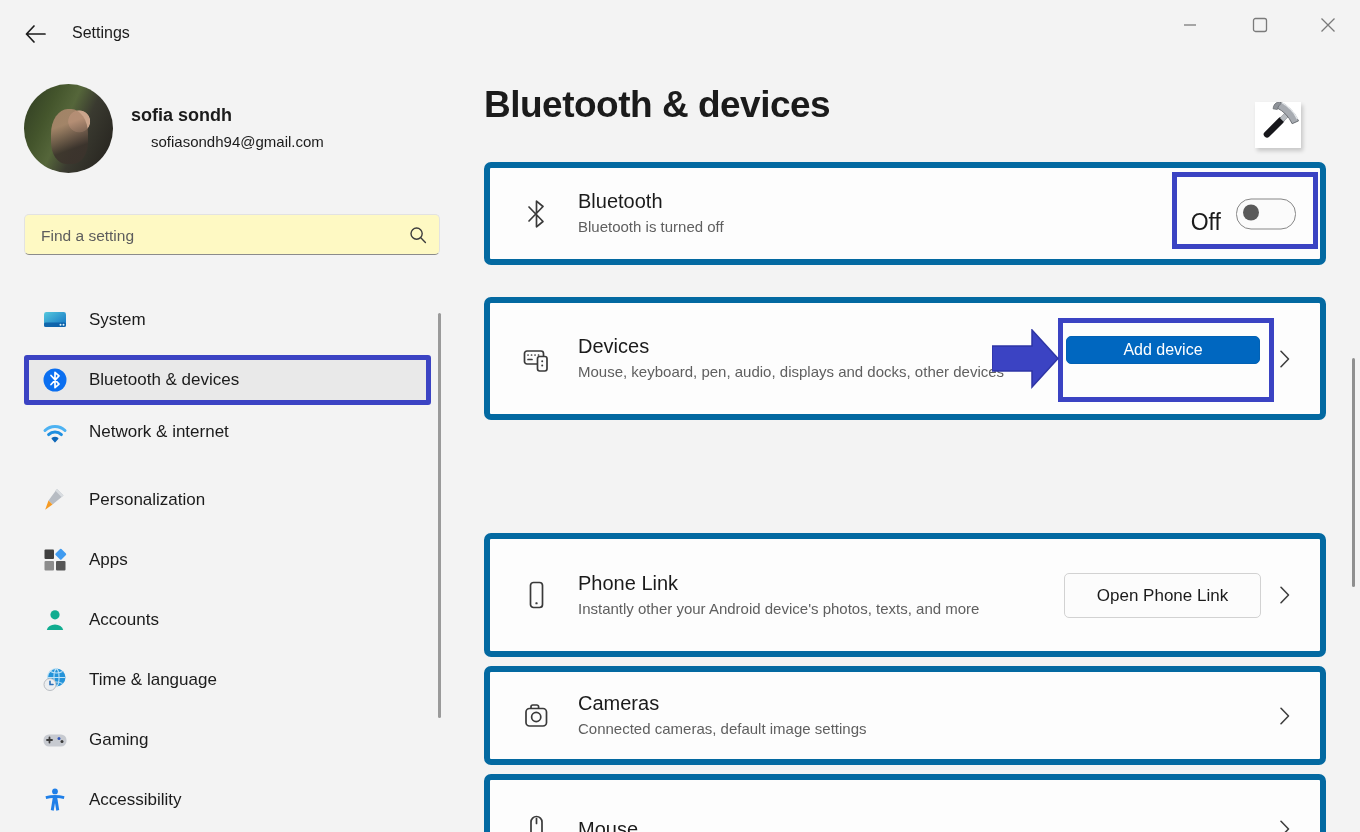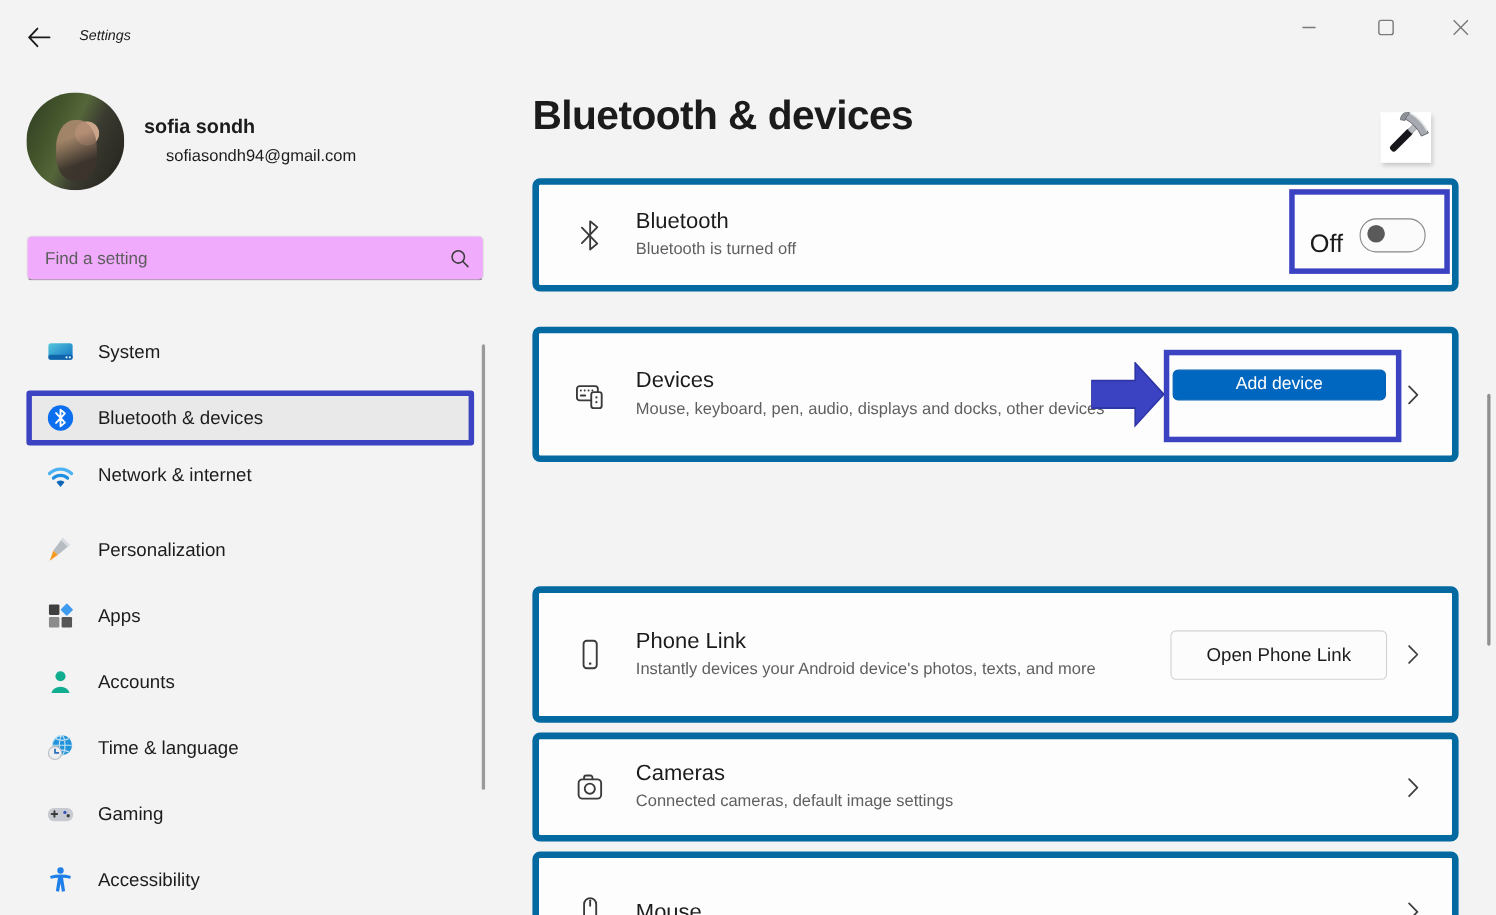--- a/index.html
+++ b/index.html
@@ -1,36 +1,36 @@
 <!DOCTYPE html>
 <html><head>
 <meta charset="utf-8">
 <style>
   html,body{margin:0;padding:0;}
   #screen{position:relative;width:1360px;height:832px;background:#f3f3f3;
     font-family:"Liberation Sans",sans-serif;color:#1b1b1b;overflow:hidden;}
 
   
   .back-btn{position:absolute;left:22px;top:21px;width:26px;height:26px;cursor:pointer;}
-  .app-title{position:absolute;left:72px;top:24px;font-size:13px;font-style:italic;}
+  .app-title{position:absolute;left:72px;top:24px;font-size:16px;}
   .winbtn{position:absolute;top:8px;width:44px;height:34px;display:flex;align-items:center;justify-content:center;}
   .winbtn.min{left:1168px;} .winbtn.max{left:1238px;} .winbtn.cls{left:1306px;}
 
   
   .avatar{position:absolute;left:24px;top:84px;width:89px;height:89px;border-radius:50%;
     background:
       radial-gradient(circle at 62% 42%, #caa58c 0 14%, rgba(0,0,0,0) 15%),
       linear-gradient(115deg,#2e3a22 0%,#44552c 28%,#55663a 45%,#3a3a30 62%,#23201c 100%);
     overflow:hidden;}
   .avatar:after{content:"";position:absolute;left:30%;top:28%;width:42%;height:62%;
     background:linear-gradient(160deg,#b08a70 0 30%,#3c332c 70%);border-radius:45% 45% 40% 40%;opacity:.85;}
   .profile-name{position:absolute;left:131px;top:105px;font-size:18px;font-weight:700;}
   .profile-email{position:absolute;left:131px;top:133px;font-size:15px;margin-left:20px;}
 
-  .searchbox{position:absolute;left:24px;top:214px;width:416px;height:41px;background:#f0abfc;
+  .searchbox{position:absolute;left:24px;top:214px;width:416px;height:41px;background:#fef9c3;
     border:1px solid #e2e2e2;border-bottom:1px solid #8b8b8b;border-radius:5px;box-sizing:border-box;}
   .searchbox input{position:absolute;left:14px;top:0;width:360px;height:100%;border:none;outline:none;
     background:transparent;font-size:15.5px;font-family:"Liberation Sans",sans-serif;color:#1b1b1b;}
   .searchbox input::placeholder{color:#5d5d5d;opacity:1;}
   .search-glyph{position:absolute;right:11px;top:10px;}
 
   .nav-item{position:absolute;left:24px;width:407px;height:60px;display:flex;align-items:center;cursor:pointer;}
   .nav-item .nico{width:26px;height:26px;margin-left:18px;flex:0 0 26px;}
   .nav-item .nlabel{margin-left:21px;font-size:17px;}
   .nav-item.selected{height:50px;background:#e9e9e9;border:5px solid #3b43c3;border-radius:3px;box-sizing:border-box;}
@@ -248,21 +248,21 @@
   </div>
 
 
   <div class="card" style="top:533px;height:124px;">
     <svg class="card-icon" viewBox="0 0 27 30">
       <rect x="7.5" y="2.5" width="12" height="25" rx="3" fill="none" stroke="#3a3a3a" stroke-width="1.7"></rect>
       <rect x="12.4" y="22.3" width="2.2" height="2" rx=".6" fill="#3a3a3a"></rect>
     </svg>
     <div class="card-text">
       <div class="card-title">Phone Link</div>
-      <div class="card-sub sub-phone">Instantly devices your Android device's photos, texts, and more</div>
+      <div class="card-sub sub-phone">Instantly other your Android device's photos, texts, and more</div>
     </div>
     <svg class="chev" width="12" height="19" viewBox="0 0 12 19">
       <path d="M2 1.8 L9.5 9.5 L2 17.2" fill="none" stroke="#3f3f3f" stroke-width="1.6" stroke-linecap="round" stroke-linejoin="round"></path>
     </svg>
   </div>
 
   <div class="card" style="top:666px;height:99px;">
     <svg class="card-icon" viewBox="0 0 27 30">
       <path d="M8 7.5 V5.8 a1.8 1.8 0 0 1 1.8 -1.8 h4 a1.8 1.8 0 0 1 1.8 1.8 V7.5" fill="none" stroke="#3a3a3a" stroke-width="1.7"></path>
       <rect x="3" y="7.5" width="20.5" height="17.5" rx="3.5" fill="none" stroke="#3a3a3a" stroke-width="1.7"></rect>

